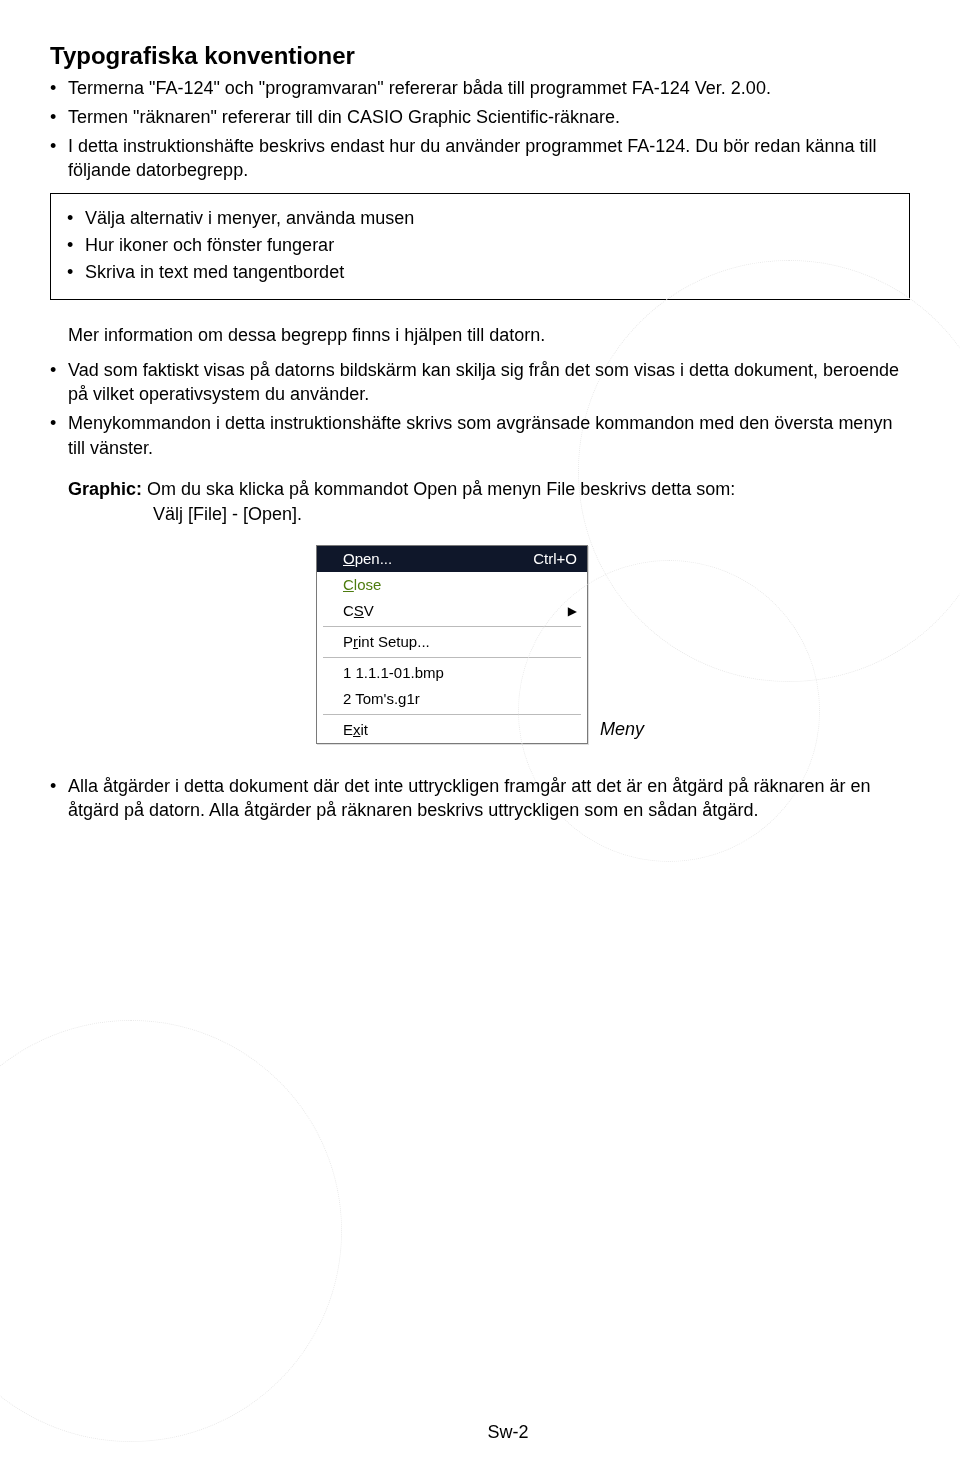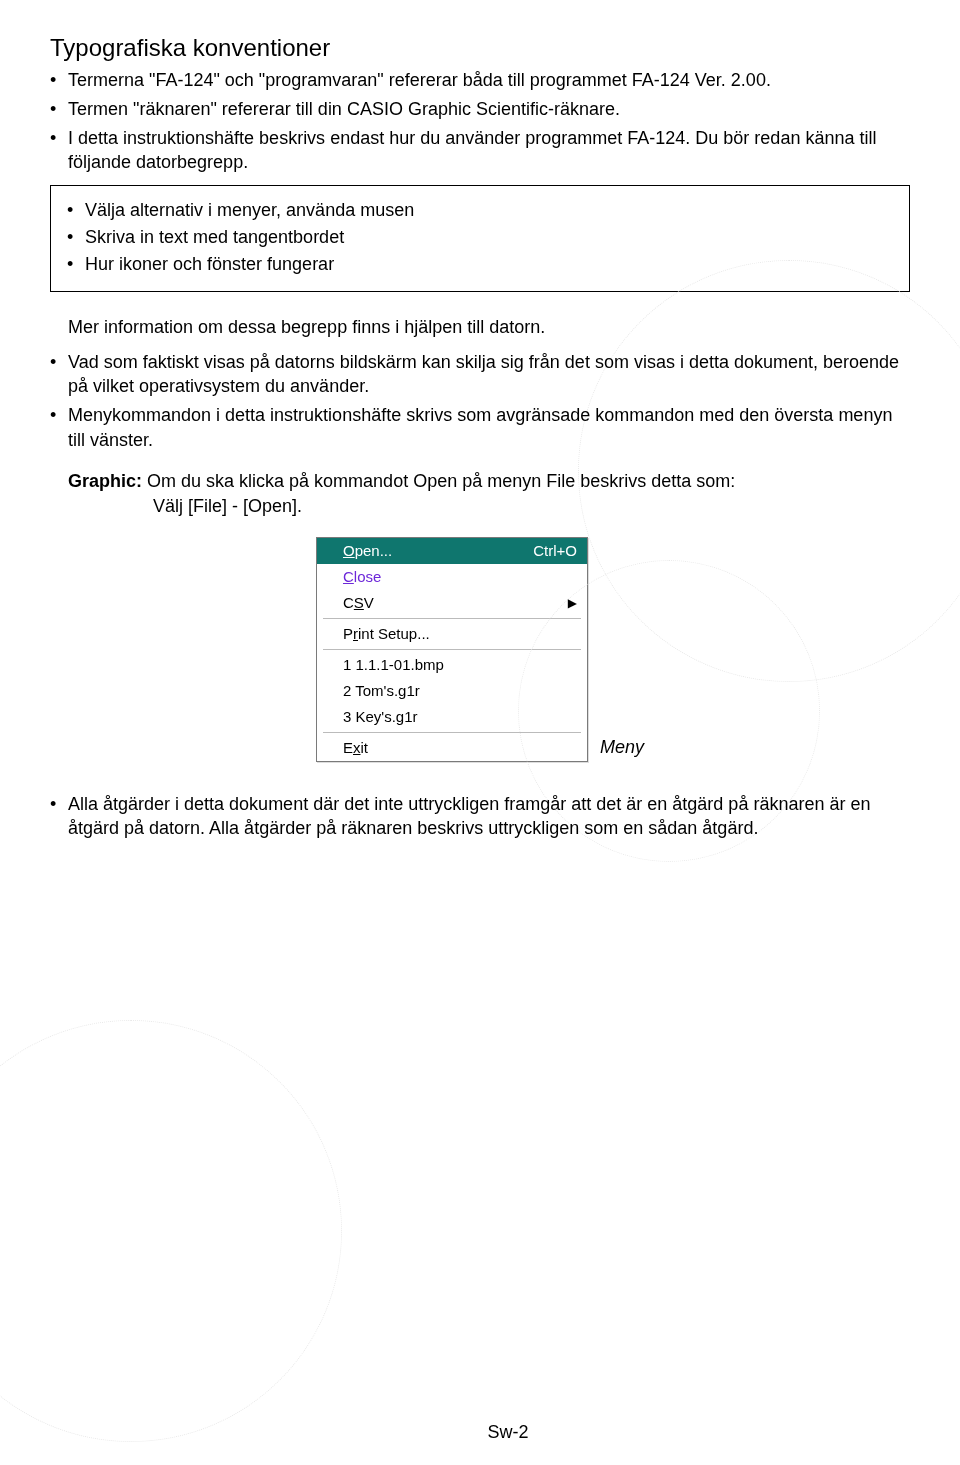--- a/index.html
+++ b/index.html
@@ -1,32 +1,32 @@
 <!DOCTYPE html>
 <html><head>
 <meta charset="utf-8">
 <style>
   html,body{margin:0;padding:0;background:#fff;font-family:Arial,Helvetica,sans-serif;color:#000;}
   .page{width:960px;min-height:1465px;margin:0 auto;position:relative;box-sizing:border-box;padding:30px 50px 25px 50px;}
-  h1{font-size:24px;font-weight:normal;margin:4px 0 6px 0;}
+  h1{font-size:24px;font-weight:bold;margin:12px 0 6px 0;}
   .bullets{margin:0;padding:0;list-style:none;font-size:18px;line-height:1.38;}
   .bullets>li{position:relative;padding-left:18px;margin-bottom:4px;}
   .bullets>li:before{content:"•";position:absolute;left:0;top:0;}
   .innerbox{border:1px solid #000;padding:12px 16px;margin:10px 0 23px 0;}
   .innerbox .bullets>li{margin-bottom:2px;}
   .indent{margin-left:18px;font-size:18px;line-height:1.38;margin-bottom:10px;}
   .example{font-size:18px;line-height:1.38;margin:16px 0 12px 18px;}
   .example b{font-weight:bold;}
   .example .exline2{margin-left:85px;}
   .menuwrap{display:flex;align-items:flex-end;justify-content:center;margin:18px 0 30px 0;}
   .menu{width:270px;border:1px solid #7a7a7a;background:#fff;font-family:Tahoma,Arial,sans-serif;font-size:15px;color:#000;box-shadow:1px 1px 0 #ddd;}
   .menu .row{display:flex;align-items:center;height:26px;padding:0 10px 0 26px;position:relative;}
-  .menu .row.hl{background:#0f766e;color:#fff;}
+  .menu .row.hl{background:#0f172a;color:#fff;}
   .menu .row .sc{margin-left:auto;}
-  .menu .row.disabled{color:#6d28d9;}
+  .menu .row.disabled{color:#4d7c0f;}
   .menu .row .arrow{margin-left:auto;font-size:12px;}
   .menu hr{border:none;border-top:1px solid #bbb;margin:2px 6px;}
   .menu .row u{text-decoration:underline;}
   .menulabel{font-size:18px;margin-left:12px;margin-bottom:4px;font-style:italic;}
   .footer{position:absolute;bottom:22px;left:0;width:100%;text-align:center;font-size:18px;padding-left:28px;}
   
   .wm{position:absolute;border-radius:50%;border:1px dotted #e9e9e9;pointer-events:none;}
 </style>
 </head>
 <body>
@@ -41,22 +41,22 @@
 
   <ul class="bullets">
     <li>Termerna "FA-124" och "programvaran" refererar båda till programmet FA-124 Ver. 2.00.</li>
     <li>Termen "räknaren" refererar till din CASIO Graphic Scientific-räknare.</li>
     <li>I detta instruktionshäfte beskrivs endast hur du använder programmet FA-124. Du bör redan känna till följande datorbegrepp.</li>
   </ul>
 
   <div class="innerbox">
     <ul class="bullets">
       <li>Välja alternativ i menyer, använda musen</li>
+      <li>Hur ikoner och fönster fungerar</li>
       <li>Skriva in text med tangentbordet</li>
-      <li>Hur ikoner och fönster fungerar</li>
     </ul>
   </div>
 
   <div class="indent">Mer information om dessa begrepp finns i hjälpen till datorn.</div>
 
   <ul class="bullets">
     <li>Vad som faktiskt visas på datorns bildskärm kan skilja sig från det som visas i detta dokument, beroende på vilket operativsystem du använder.</li>
     <li>Menykommandon i detta instruktionshäfte skrivs som avgränsade kommandon med den översta menyn till vänster.</li>
   </ul>
 
@@ -83,23 +83,20 @@
       <div class="row">
         <span>P<u>r</u>int Setup...</span>
       </div>
       <hr>
       <div class="row">
         <span>1 1.1.1-01.bmp</span>
       </div>
       <div class="row">
         <span>2 Tom's.g1r</span>
       </div>
-      <div class="row">
-        <span>3 Key's.g1r</span>
-      </div>
       <hr>
       <div class="row">
         <span>E<u>x</u>it</span>
       </div>
     </div>
     <div class="menulabel">Meny</div>
   </div>
 
   <ul class="bullets">
     <li>Alla åtgärder i detta dokument där det inte uttryckligen framgår att det är en åtgärd på räknaren är en åtgärd på datorn. Alla åtgärder på räknaren beskrivs uttryckligen som en sådan åtgärd.</li>

